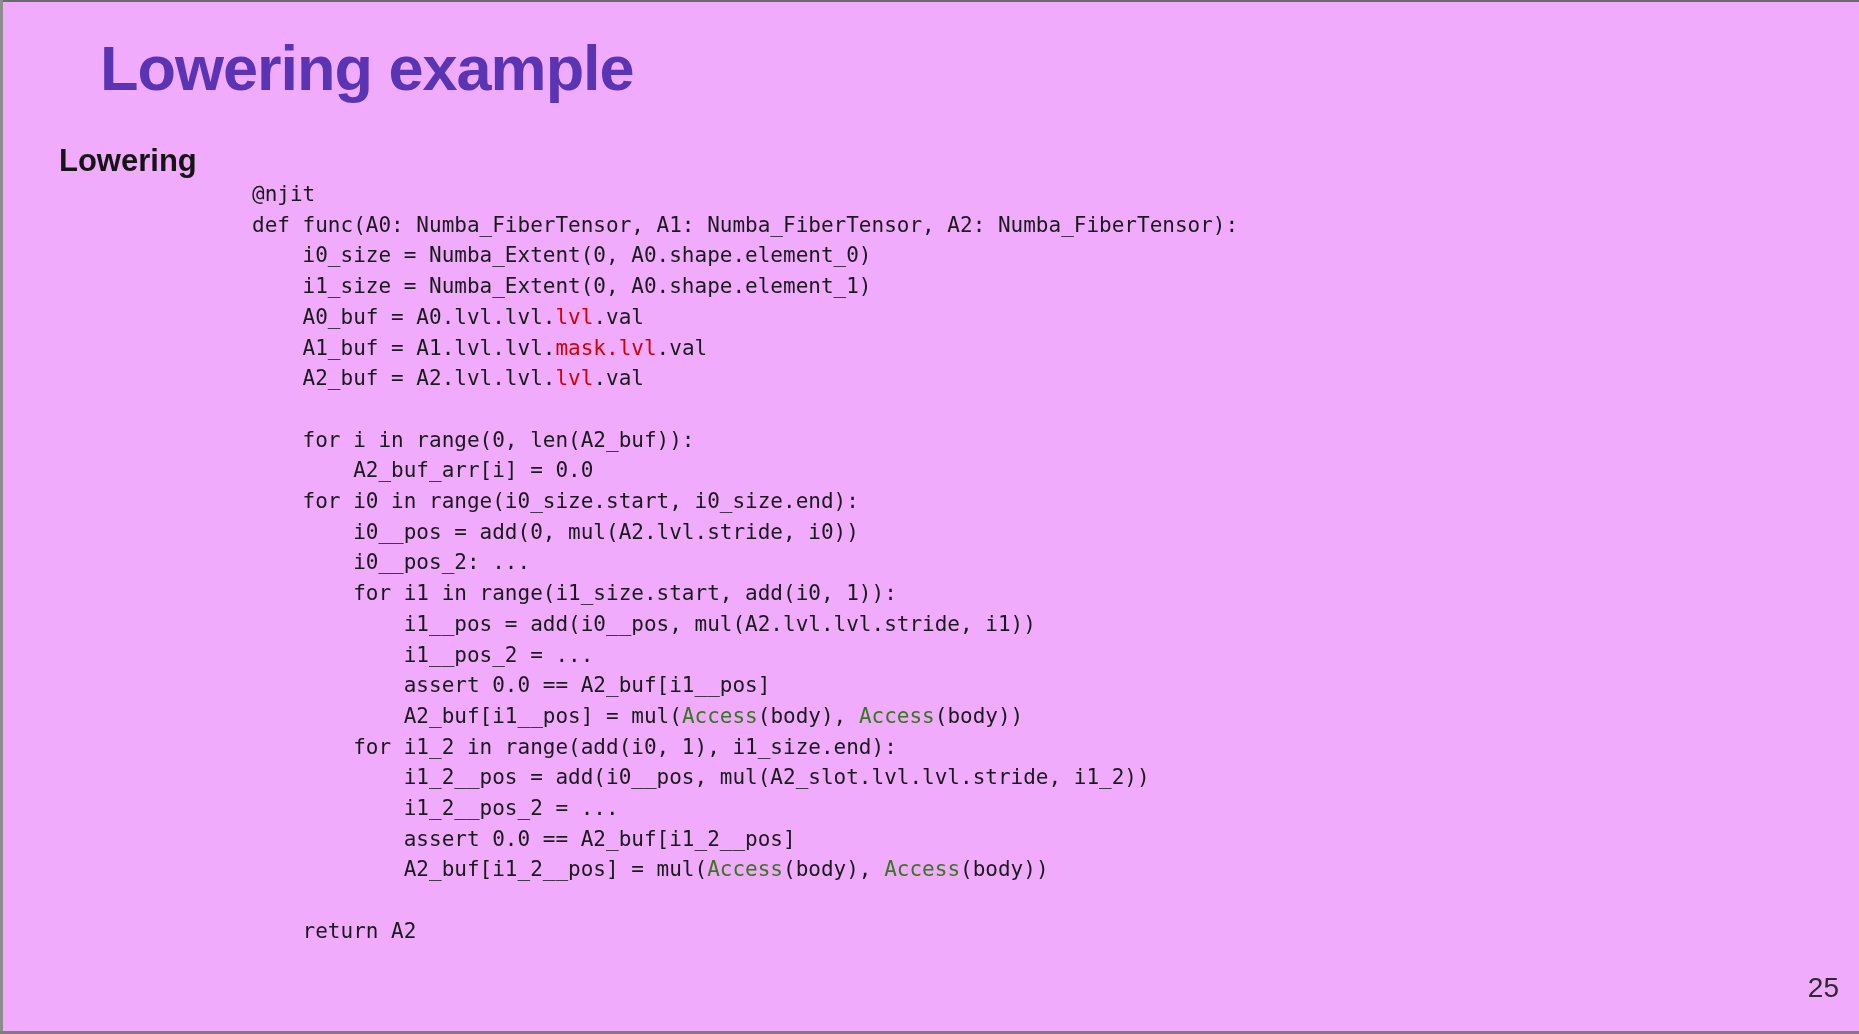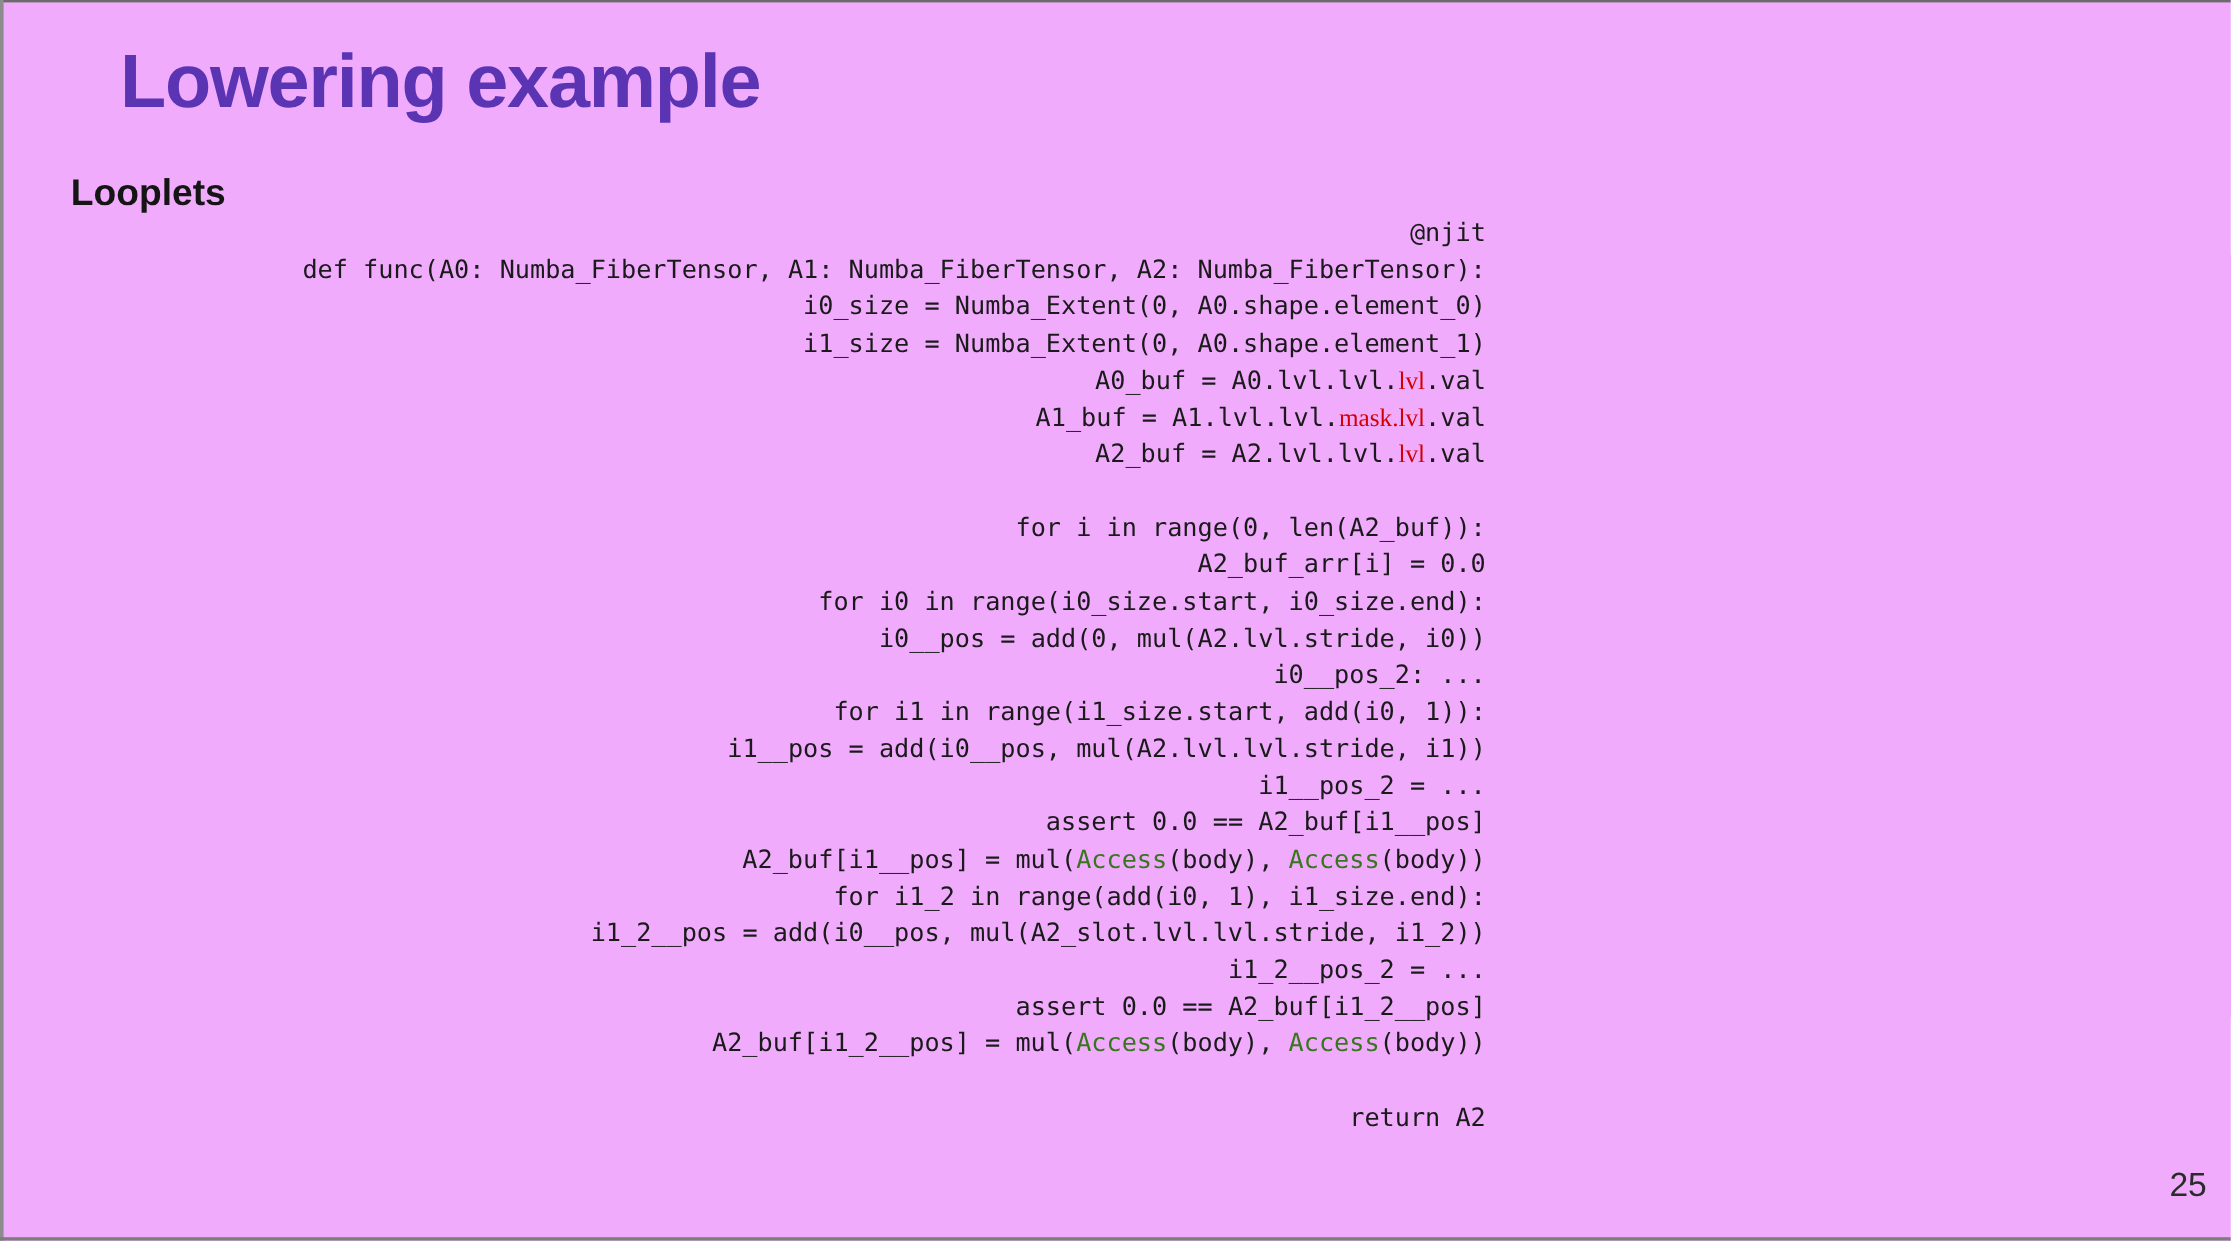--- a/index.html
+++ b/index.html
@@ -51,40 +51,39 @@
     left: 252px;
     top: 179px;
     font-family: "DejaVu Sans Mono", monospace;
     font-size: 21px;
     line-height: 30.7px;
     color: var(--code-default, #1a1a1a);
   }
   .code-line {
     white-space: pre;
     min-height: 30.7px;
-    text-align: right;
   }
-  .c-red   { color: var(--code-red, #d40000); font-family: Liberation Serif, serif; }
+  .c-red   { color: var(--code-red, #d40000); }
   .c-green { color: var(--code-green, #38761d); }
   .page-number {
     position: absolute;
     right: 20px;
     top: 972px;
     font-size: 28px;
     color: #2b2b2b;
   }
 </style>
 </head>
 <body>
 
 <div class="slide">
   <div class="edge-top"></div>
   <div class="edge-left"></div>
   <div class="edge-bottom"></div>
 
   <h1 class="slide-title">Lowering example</h1>
 
-  <div class="section-label">Looplets</div>
+  <div class="section-label">Lowering</div>
 
   <pre class="code-block"><div class="code-line"><span>@njit</span></div><div class="code-line"><span>def func(A0: Numba_FiberTensor, A1: Numba_FiberTensor, A2: Numba_FiberTensor):</span></div><div class="code-line"><span>    i0_size = Numba_Extent(0, A0.shape.element_0)</span></div><div class="code-line"><span>    i1_size = Numba_Extent(0, A0.shape.element_1)</span></div><div class="code-line"><span>    A0_buf = A0.lvl.lvl.</span><span class="c-red">lvl</span><span>.val</span></div><div class="code-line"><span>    A1_buf = A1.lvl.lvl.</span><span class="c-red">mask.lvl</span><span>.val</span></div><div class="code-line"><span>    A2_buf = A2.lvl.lvl.</span><span class="c-red">lvl</span><span>.val</span></div><div class="code-line">&nbsp;</div><div class="code-line"><span>    for i in range(0, len(A2_buf)):</span></div><div class="code-line"><span>        A2_buf_arr[i] = 0.0</span></div><div class="code-line"><span>    for i0 in range(i0_size.start, i0_size.end):</span></div><div class="code-line"><span>        i0__pos = add(0, mul(A2.lvl.stride, i0))</span></div><div class="code-line"><span>        i0__pos_2: ...</span></div><div class="code-line"><span>        for i1 in range(i1_size.start, add(i0, 1)):</span></div><div class="code-line"><span>            i1__pos = add(i0__pos, mul(A2.lvl.lvl.stride, i1))</span></div><div class="code-line"><span>            i1__pos_2 = ...</span></div><div class="code-line"><span>            assert 0.0 == A2_buf[i1__pos]</span></div><div class="code-line"><span>            A2_buf[i1__pos] = mul(</span><span class="c-green">Access</span><span>(body), </span><span class="c-green">Access</span><span>(body))</span></div><div class="code-line"><span>        for i1_2 in range(add(i0, 1), i1_size.end):</span></div><div class="code-line"><span>            i1_2__pos = add(i0__pos, mul(A2_slot.lvl.lvl.stride, i1_2))</span></div><div class="code-line"><span>            i1_2__pos_2 = ...</span></div><div class="code-line"><span>            assert 0.0 == A2_buf[i1_2__pos]</span></div><div class="code-line"><span>            A2_buf[i1_2__pos] = mul(</span><span class="c-green">Access</span><span>(body), </span><span class="c-green">Access</span><span>(body))</span></div><div class="code-line">&nbsp;</div><div class="code-line"><span>    return A2</span></div></pre>
 
   <div class="page-number">25</div>
 </div>
 
 </body></html>

